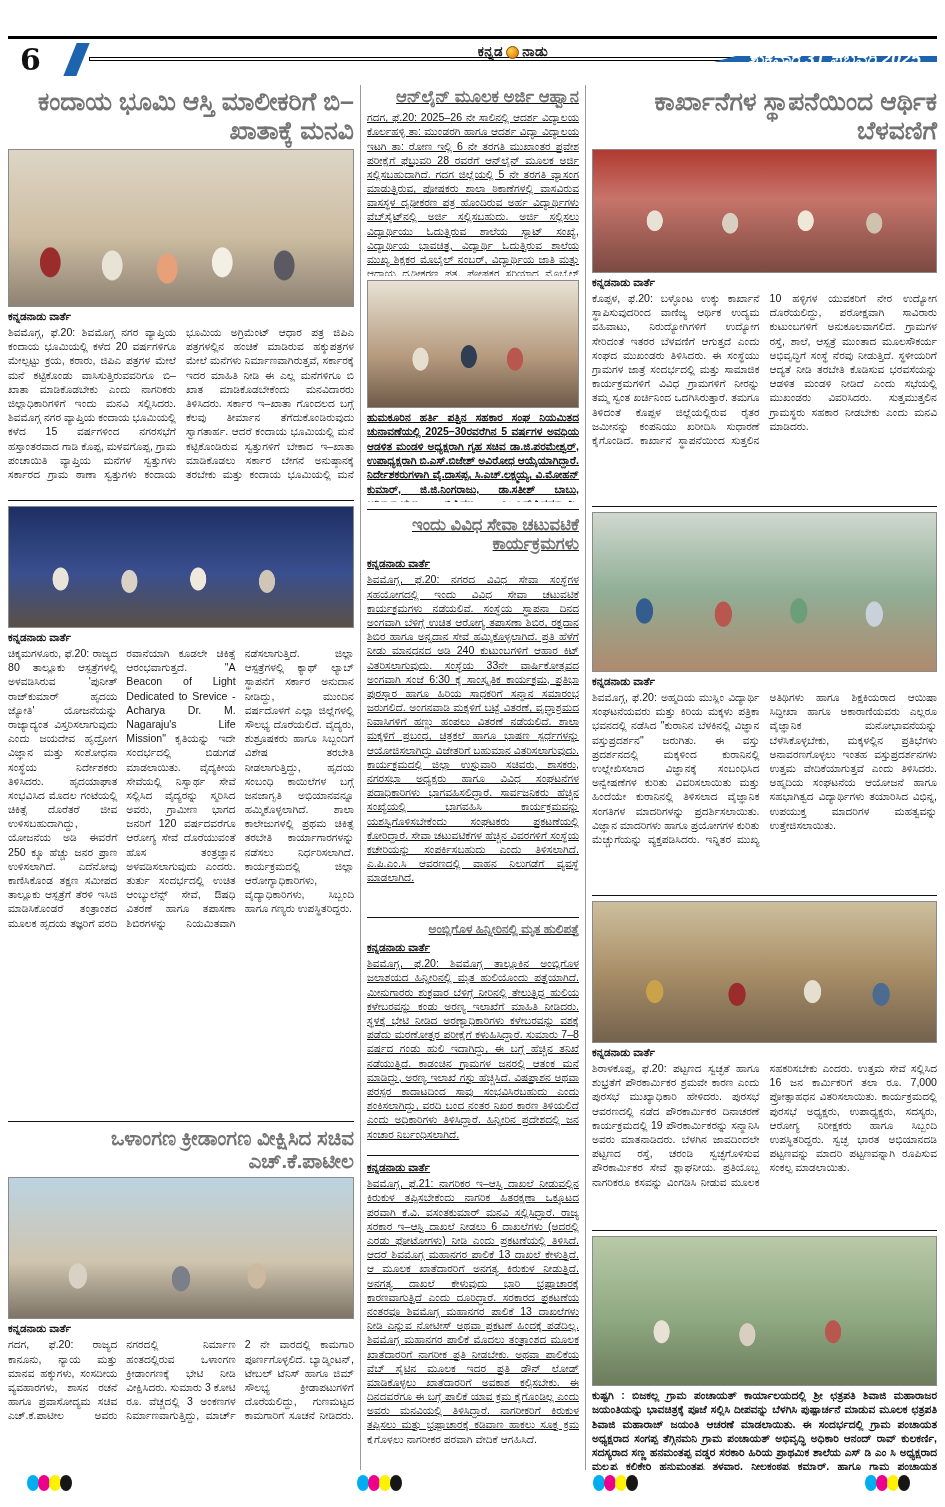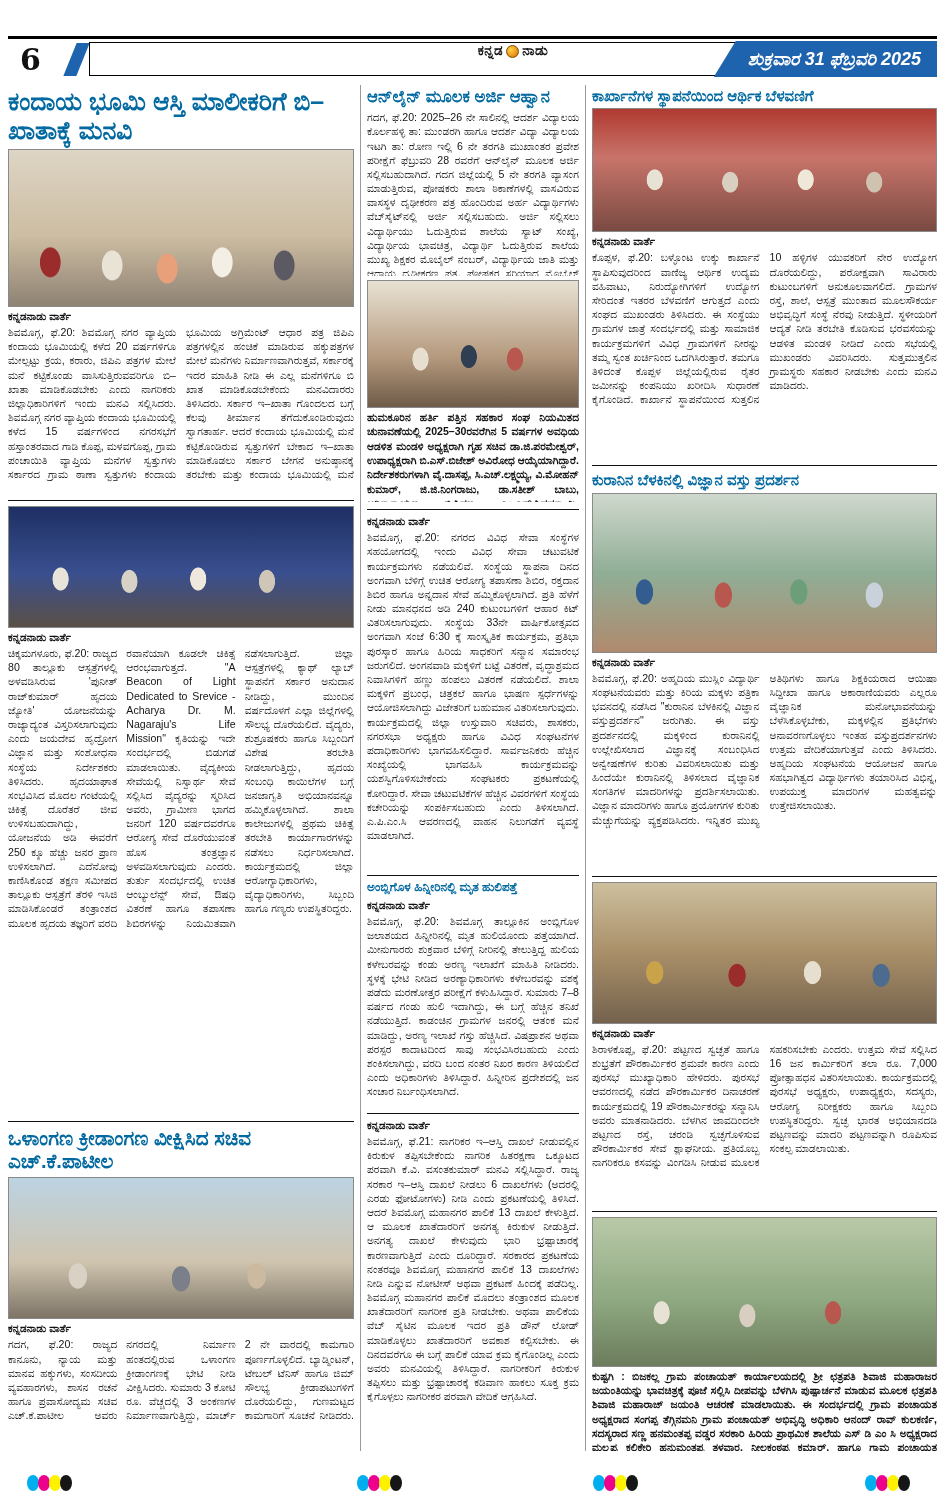--- a/index.html
+++ b/index.html
@@ -4,38 +4,38 @@
 <style>
   html,body{margin:0;padding:0;background:#e8e8e8;}
   .page{width:945px;height:1507px;margin:0 auto;background:#ffffff;position:relative;
         font-family:"Liberation Sans","DejaVu Sans",sans-serif;color:#111;overflow:hidden;}
   
   .hdr-wrap{margin:36px 8px 0;border-top:3px solid #000;}
   .hdr{height:40px;display:flex;align-items:stretch;}
   .pageno{width:50px;display:flex;align-items:center;padding-left:12px;
           font-family:"DejaVu Serif","Liberation Serif",serif;font-size:30px;font-weight:bold;}
   .slash{width:13px;background:#1e63ae;transform:skewX(-22deg);margin:4px 6px 3px 0;}
-  .mastbox{flex:1;border:1.5px solid #000;margin:3px 0;position:relative;display:flex;align-items:flex-start;justify-content:center;}
+  .mastbox{flex:1;border:1.5px solid #000;margin:18px 0;position:relative;display:flex;align-items:flex-end;justify-content:center;}
   .masthead{font-weight:bold;font-size:13.5px;display:flex;align-items:center;gap:3px;letter-spacing:.5px;}
   .mast-logo{width:11px;height:11px;border-radius:50%;background:radial-gradient(circle at 35% 35%,#ffd24d,#e88a10 70%,#8a4d00);display:inline-block;border:1px solid #7a4a00;}
   .dateband{position:absolute;right:-1px;top:-2px;bottom:-2px;background:#1e63ae;color:#fff;
             font-size:18px;font-weight:bold;font-style:italic;display:flex;align-items:center;
             padding:0 16px 0 34px;clip-path:polygon(22px 0,100% 0,100% 100%,0 100%);}
   
   .content{display:flex;padding:6px 8px 0;}
   .colA{width:346px;}
-  .colB{width:212px;}
+  .colB{width:212px;text-decoration:underline;}
   .colC{flex:1;}
   .vr{width:1px;background:#9a9a9a;margin:0 6px;}
   
-  .hl{font-weight:bold;text-align:left;line-height:1.16;color:#0369a1;margin:2px 0 4px;}
+  .hl{font-weight:bold;text-align:right;line-height:1.16;color:#737373;margin:2px 0 4px;}
   .hl-xl{font-size:25px;}
   .hl-lg{font-size:23px;}
   .hl-bl{font-size:20px;}
-  .hl-md{font-size:15px;}
+  .hl-md{font-size:25px;}
   .hl-sm{font-size:16.5px;}
   .hl-xs{font-size:12px;}
   .byline{font-weight:bold;font-size:10.5px;margin:3px 0 2px;}
   .bd{font-size:10.6px;line-height:1.34;text-align:justify;overflow:hidden;color:#141414;}
   .cols2{column-count:2;column-gap:10px;}
   .cols3{column-count:3;column-gap:9px;}
   .caption{font-weight:bold;font-size:10.6px;line-height:1.35;text-align:justify;overflow:hidden;}
   .sep{border-top:1.5px solid #111;margin:7px 0 5px;}
   
   .ph{width:100%;border:1px solid #8a8a8a;box-sizing:border-box;margin:1px 0 2px;position:relative;}
@@ -148,20 +148,21 @@
       </article>
 
       <figure style="margin:4px 0 0">
         <div class="ph p-indoor" style="height:128px"></div>
         <figcaption class="caption" style="height:92px">ಹುಮಕೂರಿನ ಹರ್ತಿ ಪತ್ತಿನ ಸಹಕಾರ ಸಂಘ ನಿಯಮಿತದ ಚುನಾವಣೆಯಲ್ಲಿ 2025–30ರವರೆಗಿನ 5 ವರ್ಷಗಳ ಅವಧಿಯ ಆಡಳಿತ ಮಂಡಳಿ ಅಧ್ಯಕ್ಷರಾಗಿ ಗೃಹ ಸಚಿವ ಡಾ.ಜಿ.ಪರಮೇಶ್ವರ್, ಉಪಾಧ್ಯಕ್ಷರಾಗಿ ಬಿ.ಎಸ್.ಬಿಜೇಶ್ ಅವಿರೋಧ ಆಯ್ಕೆಯಾಗಿದ್ದಾರೆ. ನಿರ್ದೇಶಕರುಗಳಾಗಿ ವೈ.ದಾಸಪ್ಪ, ಸಿ.ಎಚ್.ಲಕ್ಷ್ಮಯ್ಯ, ವಿ.ಮೋಹನ್ ಕುಮಾರ್, ಜಿ.ಜಿ.ನಿಂಗರಾಜು, ಡಾ.ಸತೀಶ್ ಬಾಬು, ಆದಿನಾರಾಯಣ, ಬಿ.ಶಿವಣ್ಣ, ಎಂ.ಎನ್.ಶಿವಪ್ರಸ್ವಾಮಿ, ಸುರೇಶ್.ಎಚ್.ಎಂ, ಶೆಟ್ಟಾಳಯ್ಯ, ಸಿದ್ದರಾಜಯ್ಯ ಆರ್, ಜಿ.ಆರ್.ರತ್ನಮ್ಮ, ವಿಮಲಾ ಎಂ ಆಯ್ಕೆಯಾಗಿದ್ದಾರೆ.</figcaption>
       </figure>
 
       <div class="sep"></div>
 
       <article>
+        <h1 class="hl hl-sm">ಇಂದು ವಿವಿಧ ಸೇವಾ ಚಟುವಟಿಕೆ ಕಾರ್ಯಕ್ರಮಗಳು</h1>
         <div class="byline">ಕನ್ನಡನಾಡು ವಾರ್ತೆ</div>
         <div class="bd" style="height:338px">ಶಿವಮೊಗ್ಗ, ಫೆ.20: ನಗರದ ವಿವಿಧ ಸೇವಾ ಸಂಸ್ಥೆಗಳ ಸಹಯೋಗದಲ್ಲಿ ಇಂದು ವಿವಿಧ ಸೇವಾ ಚಟುವಟಿಕೆ ಕಾರ್ಯಕ್ರಮಗಳು ನಡೆಯಲಿವೆ. ಸಂಸ್ಥೆಯ ಸ್ಥಾಪನಾ ದಿನದ ಅಂಗವಾಗಿ ಬೆಳಿಗ್ಗೆ ಉಚಿತ ಆರೋಗ್ಯ ತಪಾಸಣಾ ಶಿಬಿರ, ರಕ್ತದಾನ ಶಿಬಿರ ಹಾಗೂ ಅನ್ನದಾನ ಸೇವೆ ಹಮ್ಮಿಕೊಳ್ಳಲಾಗಿದೆ. ಪ್ರತಿ ಹೆಳೆಗೆ ನೀಡು ಮಾನಧನದ ಅಡಿ 240 ಕುಟುಂಬಗಳಿಗೆ ಆಹಾರ ಕಿಟ್ ವಿತರಿಸಲಾಗುವುದು. ಸಂಸ್ಥೆಯ 33ನೇ ವಾರ್ಷಿಕೋತ್ಸವದ ಅಂಗವಾಗಿ ಸಂಜೆ 6:30 ಕ್ಕೆ ಸಾಂಸ್ಕೃತಿಕ ಕಾರ್ಯಕ್ರಮ, ಪ್ರತಿಭಾ ಪುರಸ್ಕಾರ ಹಾಗೂ ಹಿರಿಯ ಸಾಧಕರಿಗೆ ಸನ್ಮಾನ ಸಮಾರಂಭ ಜರುಗಲಿದೆ. ಅಂಗನವಾಡಿ ಮಕ್ಕಳಿಗೆ ಬಟ್ಟೆ ವಿತರಣೆ, ವೃದ್ಧಾಶ್ರಮದ ನಿವಾಸಿಗಳಿಗೆ ಹಣ್ಣು ಹಂಪಲು ವಿತರಣೆ ನಡೆಯಲಿದೆ. ಶಾಲಾ ಮಕ್ಕಳಿಗೆ ಪ್ರಬಂಧ, ಚಿತ್ರಕಲೆ ಹಾಗೂ ಭಾಷಣ ಸ್ಪರ್ಧೆಗಳನ್ನು ಆಯೋಜಿಸಲಾಗಿದ್ದು ವಿಜೇತರಿಗೆ ಬಹುಮಾನ ವಿತರಿಸಲಾಗುವುದು. ಕಾರ್ಯಕ್ರಮದಲ್ಲಿ ಜಿಲ್ಲಾ ಉಸ್ತುವಾರಿ ಸಚಿವರು, ಶಾಸಕರು, ನಗರಸಭಾ ಅಧ್ಯಕ್ಷರು ಹಾಗೂ ವಿವಿಧ ಸಂಘಟನೆಗಳ ಪದಾಧಿಕಾರಿಗಳು ಭಾಗವಹಿಸಲಿದ್ದಾರೆ. ಸಾರ್ವಜನಿಕರು ಹೆಚ್ಚಿನ ಸಂಖ್ಯೆಯಲ್ಲಿ ಭಾಗವಹಿಸಿ ಕಾರ್ಯಕ್ರಮವನ್ನು ಯಶಸ್ವಿಗೊಳಿಸಬೇಕೆಂದು ಸಂಘಟಕರು ಪ್ರಕಟಣೆಯಲ್ಲಿ ಕೋರಿದ್ದಾರೆ. ಸೇವಾ ಚಟುವಟಿಕೆಗಳ ಹೆಚ್ಚಿನ ವಿವರಗಳಿಗೆ ಸಂಸ್ಥೆಯ ಕಚೇರಿಯನ್ನು ಸಂಪರ್ಕಿಸಬಹುದು ಎಂದು ತಿಳಿಸಲಾಗಿದೆ. ಎ.ಪಿ.ಎಂ.ಸಿ ಆವರಣದಲ್ಲಿ ವಾಹನ ನಿಲುಗಡೆಗೆ ವ್ಯವಸ್ಥೆ ಮಾಡಲಾಗಿದೆ.</div>
       </article>
 
       <div class="sep"></div>
 
       <article>
         <h1 class="hl hl-xs">ಅಂಬ್ಲಿಗೊಳ ಹಿನ್ನೀರಿನಲ್ಲಿ ಮೃತ ಹುಲಿಪತ್ತೆ</h1>
         <div class="byline">ಕನ್ನಡನಾಡು ವಾರ್ತೆ</div>
         <div class="bd" style="height:192px">ಶಿವಮೊಗ್ಗ, ಫೆ.20: ಶಿವಮೊಗ್ಗ ತಾಲ್ಲೂಕಿನ ಅಂಬ್ಲಿಗೊಳ ಜಲಾಶಯದ ಹಿನ್ನೀರಿನಲ್ಲಿ ಮೃತ ಹುಲಿಯೊಂದು ಪತ್ತೆಯಾಗಿದೆ. ಮೀನುಗಾರರು ಶುಕ್ರವಾರ ಬೆಳಿಗ್ಗೆ ನೀರಿನಲ್ಲಿ ತೇಲುತ್ತಿದ್ದ ಹುಲಿಯ ಕಳೇಬರವನ್ನು ಕಂಡು ಅರಣ್ಯ ಇಲಾಖೆಗೆ ಮಾಹಿತಿ ನೀಡಿದರು. ಸ್ಥಳಕ್ಕೆ ಭೇಟಿ ನೀಡಿದ ಅರಣ್ಯಾಧಿಕಾರಿಗಳು ಕಳೇಬರವನ್ನು ವಶಕ್ಕೆ ಪಡೆದು ಮರಣೋತ್ತರ ಪರೀಕ್ಷೆಗೆ ಕಳುಹಿಸಿದ್ದಾರೆ. ಸುಮಾರು 7–8 ವರ್ಷದ ಗಂಡು ಹುಲಿ ಇದಾಗಿದ್ದು, ಈ ಬಗ್ಗೆ ಹೆಚ್ಚಿನ ತನಿಖೆ ನಡೆಯುತ್ತಿದೆ. ಕಾಡಂಚಿನ ಗ್ರಾಮಗಳ ಜನರಲ್ಲಿ ಆತಂಕ ಮನೆ ಮಾಡಿದ್ದು, ಅರಣ್ಯ ಇಲಾಖೆ ಗಸ್ತು ಹೆಚ್ಚಿಸಿದೆ. ವಿಷಪ್ರಾಶನ ಅಥವಾ ಪರಸ್ಪರ ಕಾದಾಟದಿಂದ ಸಾವು ಸಂಭವಿಸಿರಬಹುದು ಎಂದು ಶಂಕಿಸಲಾಗಿದ್ದು, ವರದಿ ಬಂದ ನಂತರ ನಿಖರ ಕಾರಣ ತಿಳಿಯಲಿದೆ ಎಂದು ಅಧಿಕಾರಿಗಳು ತಿಳಿಸಿದ್ದಾರೆ. ಹಿನ್ನೀರಿನ ಪ್ರದೇಶದಲ್ಲಿ ಜನ ಸಂಚಾರ ನಿರ್ಬಂಧಿಸಲಾಗಿದೆ.</div>
@@ -181,21 +182,20 @@
       <article>
         <h1 class="hl hl-md">ಕಾರ್ಖಾನೆಗಳ ಸ್ಥಾಪನೆಯಿಂದ ಆರ್ಥಿಕ ಬೆಳವಣಿಗೆ</h1>
         <div class="ph p-banner" style="height:124px"></div>
         <div class="byline">ಕನ್ನಡನಾಡು ವಾರ್ತೆ</div>
         <div class="bd cols2" style="height:208px">ಕೊಪ್ಪಳ, ಫೆ.20: ಬಳ್ಳೊಂಟ ಉಕ್ಕು ಕಾರ್ಖಾನೆ ಸ್ಥಾಪಿಸುವುದರಿಂದ ವಾಣಿಜ್ಯ ಆರ್ಥಿಕ ಉದ್ಯಮ ವಹಿವಾಟು, ನಿರುದ್ಯೋಗಿಗಳಿಗೆ ಉದ್ಯೋಗ ಸೇರಿದಂತೆ ಇತರರ ಬೆಳವಣಿಗೆ ಆಗುತ್ತದೆ ಎಂದು ಸಂಘದ ಮುಖಂಡರು ತಿಳಿಸಿದರು. ಈ ಸಂಸ್ಥೆಯು ಗ್ರಾಮಗಳ ಜಾತ್ರೆ ಸಂದರ್ಭದಲ್ಲಿ ಮತ್ತು ಸಾಮಾಜಿಕ ಕಾರ್ಯಕ್ರಮಗಳಿಗೆ ವಿವಿಧ ಗ್ರಾಮಗಳಿಗೆ ನೀರನ್ನು ತಮ್ಮ ಸ್ವಂತ ಖರ್ಚಿನಿಂದ ಒದಗಿಸಿರುತ್ತಾರೆ. ತಮಗೂ ತಿಳಿದಂತೆ ಕೊಪ್ಪಳ ಜಿಲ್ಲೆಯಲ್ಲಿರುವ ರೈತರ ಜಮೀನನ್ನು ಕಂಪನಿಯು ಖರೀದಿಸಿ ಸುಧಾರಣೆ ಕೈಗೊಂಡಿದೆ. ಕಾರ್ಖಾನೆ ಸ್ಥಾಪನೆಯಿಂದ ಸುತ್ತಲಿನ 10 ಹಳ್ಳಿಗಳ ಯುವಕರಿಗೆ ನೇರ ಉದ್ಯೋಗ ದೊರೆಯಲಿದ್ದು, ಪರೋಕ್ಷವಾಗಿ ಸಾವಿರಾರು ಕುಟುಂಬಗಳಿಗೆ ಅನುಕೂಲವಾಗಲಿದೆ. ಗ್ರಾಮಗಳ ರಸ್ತೆ, ಶಾಲೆ, ಆಸ್ಪತ್ರೆ ಮುಂತಾದ ಮೂಲಸೌಕರ್ಯ ಅಭಿವೃದ್ಧಿಗೆ ಸಂಸ್ಥೆ ನೆರವು ನೀಡುತ್ತಿದೆ. ಸ್ಥಳೀಯರಿಗೆ ಆದ್ಯತೆ ನೀಡಿ ತರಬೇತಿ ಕೊಡಿಸುವ ಭರವಸೆಯನ್ನು ಆಡಳಿತ ಮಂಡಳಿ ನೀಡಿದೆ ಎಂದು ಸಭೆಯಲ್ಲಿ ಮುಖಂಡರು ವಿವರಿಸಿದರು. ಸುತ್ತಮುತ್ತಲಿನ ಗ್ರಾಮಸ್ಥರು ಸಹಕಾರ ನೀಡಬೇಕು ಎಂದು ಮನವಿ ಮಾಡಿದರು.</div>
       </article>
 
       <div class="sep"></div>
 
       <article>
-        <h1 class="hl hl-md">ಕುರಾನಿನ ಬೆಳಕಿನಲ್ಲಿ ವಿಜ್ಞಾನ ವಸ್ತು ಪ್ರದರ್ಶನ</h1>
         <div class="ph p-expo" style="height:160px"></div>
         <div class="byline">ಕನ್ನಡನಾಡು ವಾರ್ತೆ</div>
         <div class="bd cols2" style="height:198px">ಶಿವಮೊಗ್ಗ, ಫೆ.20: ಅಹ್ಮದಿಯ ಮುಸ್ಲಿಂ ವಿದ್ಯಾರ್ಥಿ ಸಂಘಟನೆಯವರು ಮತ್ತು ಕಿರಿಯ ಮಕ್ಕಳು ಪತ್ರಿಕಾ ಭವನದಲ್ಲಿ ನಡೆಸಿದ "ಕುರಾನಿನ ಬೆಳಕಿನಲ್ಲಿ ವಿಜ್ಞಾನ ವಸ್ತುಪ್ರದರ್ಶನ" ಜರುಗಿತು. ಈ ವಸ್ತು ಪ್ರದರ್ಶನದಲ್ಲಿ ಮಕ್ಕಳಿಂದ ಕುರಾನಿನಲ್ಲಿ ಉಲ್ಲೇಖಿಸಲಾದ ವಿಜ್ಞಾನಕ್ಕೆ ಸಂಬಂಧಿಸಿದ ಅನ್ವೇಷಣೆಗಳ ಕುರಿತು ವಿವರಿಸಲಾಯಿತು ಮತ್ತು ಹಿಂದೆಯೇ ಕುರಾನಿನಲ್ಲಿ ತಿಳಿಸಲಾದ ವೈಜ್ಞಾನಿಕ ಸಂಗತಿಗಳ ಮಾದರಿಗಳನ್ನು ಪ್ರದರ್ಶಿಸಲಾಯಿತು. ವಿಜ್ಞಾನ ಮಾದರಿಗಳು ಹಾಗೂ ಪ್ರಯೋಗಗಳ ಕುರಿತು ಮೆಚ್ಚುಗೆಯನ್ನು ವ್ಯಕ್ತಪಡಿಸಿದರು. ಇನ್ನಿತರ ಮುಖ್ಯ ಅತಿಥಿಗಳು ಹಾಗೂ ಶಿಕ್ಷಕಿಯರಾದ ಆಯಿಷಾ ಸಿದ್ದೀಖಾ ಹಾಗೂ ಅಕಾರಾಣಿಯವರು ಎಲ್ಲರೂ ವೈಜ್ಞಾನಿಕ ಮನೋಭಾವನೆಯನ್ನು ಬೆಳೆಸಿಕೊಳ್ಳಬೇಕು, ಮಕ್ಕಳಲ್ಲಿನ ಪ್ರತಿಭೆಗಳು ಅನಾವರಣಗೊಳ್ಳಲು ಇಂತಹ ವಸ್ತುಪ್ರದರ್ಶನಗಳು ಉತ್ತಮ ವೇದಿಕೆಯಾಗುತ್ತವೆ ಎಂದು ತಿಳಿಸಿದರು. ಅಹ್ಮದಿಯ ಸಂಘಟನೆಯ ಆಯೋಜನೆ ಹಾಗೂ ಸಹಭಾಗಿತ್ವದ ವಿದ್ಯಾರ್ಥಿಗಳು ತಯಾರಿಸಿದ ವಿಭಿನ್ನ, ಉಪಯುಕ್ತ ಮಾದರಿಗಳ ಮಹತ್ವವನ್ನು ಉತ್ತೇಜಿಸಲಾಯಿತು.</div>
       </article>
 
       <div class="sep"></div>
 
       <article>
         <div class="ph p-garland" style="height:142px"></div>
         <div class="byline">ಕನ್ನಡನಾಡು ವಾರ್ತೆ</div>

